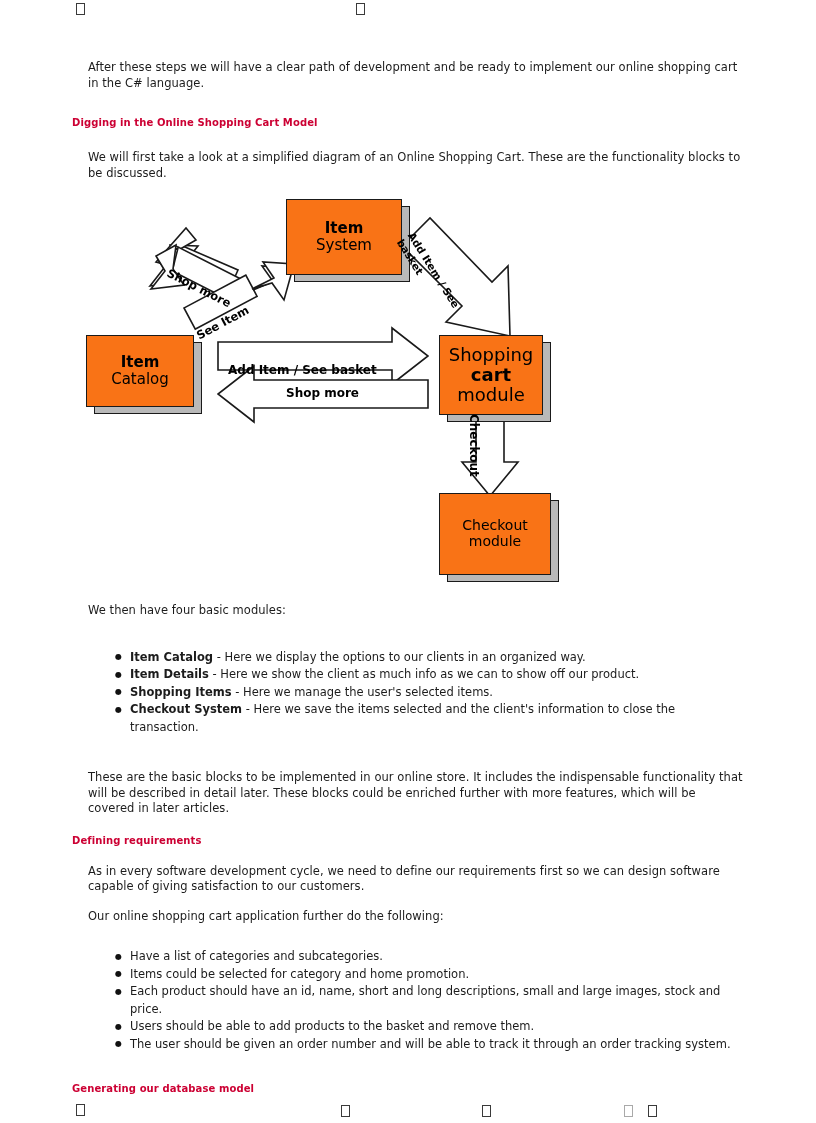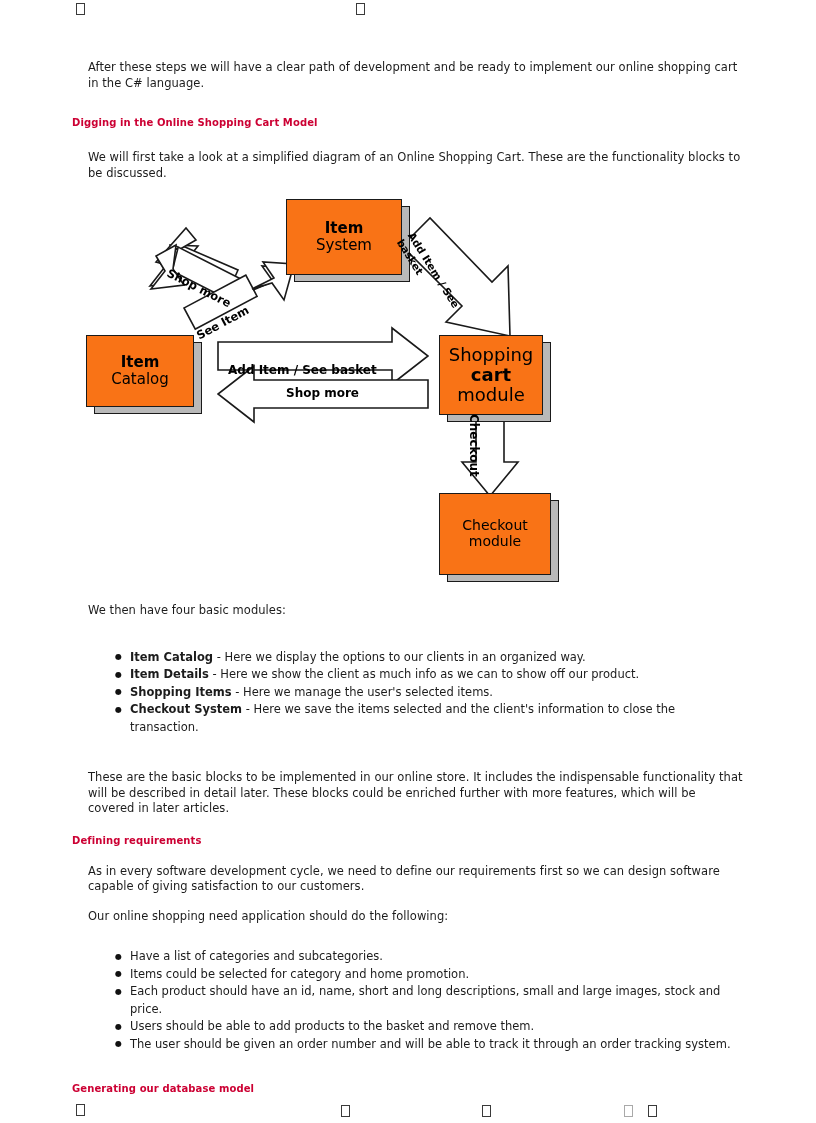--- a/index.html
+++ b/index.html
@@ -265,21 +265,21 @@
     <div class="sp-18"></div>
 
     <h2 class="section">Defining requirements</h2>
 
     <div class="sp-18"></div>
 
     <p class="body-text indent">As in every software development cycle, we need to define our requirements first so we can design software capable of giving satisfaction to our customers.</p>
 
     <div class="sp-14"></div>
 
-    <p class="body-text indent">Our online shopping need application should do the following:</p>
+    <p class="body-text indent">Our online shopping cart application further do the following:</p>
 
     <div class="sp-12"></div>
 
     <ul class="bullets">
       <li>Have a list of categories and subcategories.</li>
       <li>Items could be selected for category and home promotion.</li>
       <li>Each product should have an id, name, short and long descriptions, small and large images, stock and price.</li>
       <li>Users should be able to add products to the basket and remove them.</li>
       <li>The user should be given an order number and will be able to track it through an order tracking system.</li>
     </ul>

